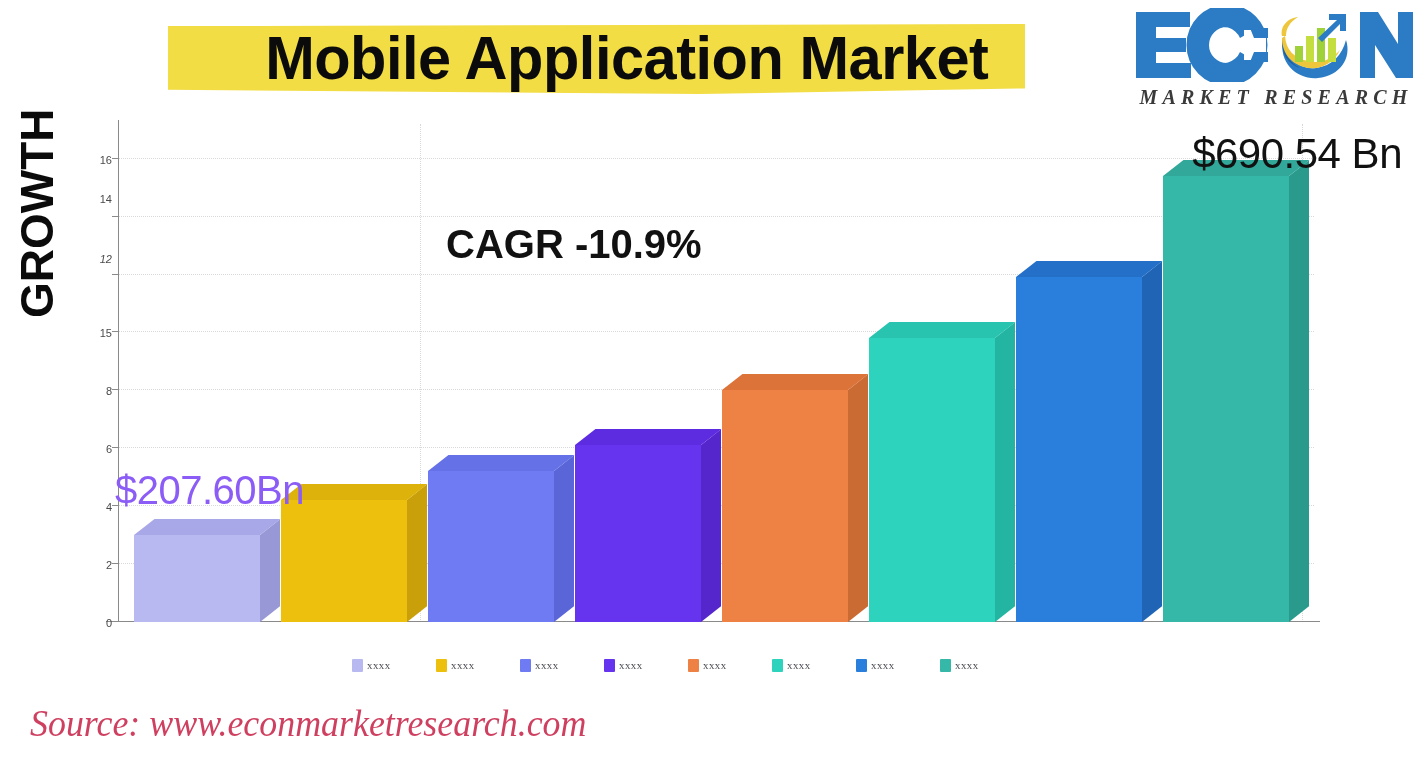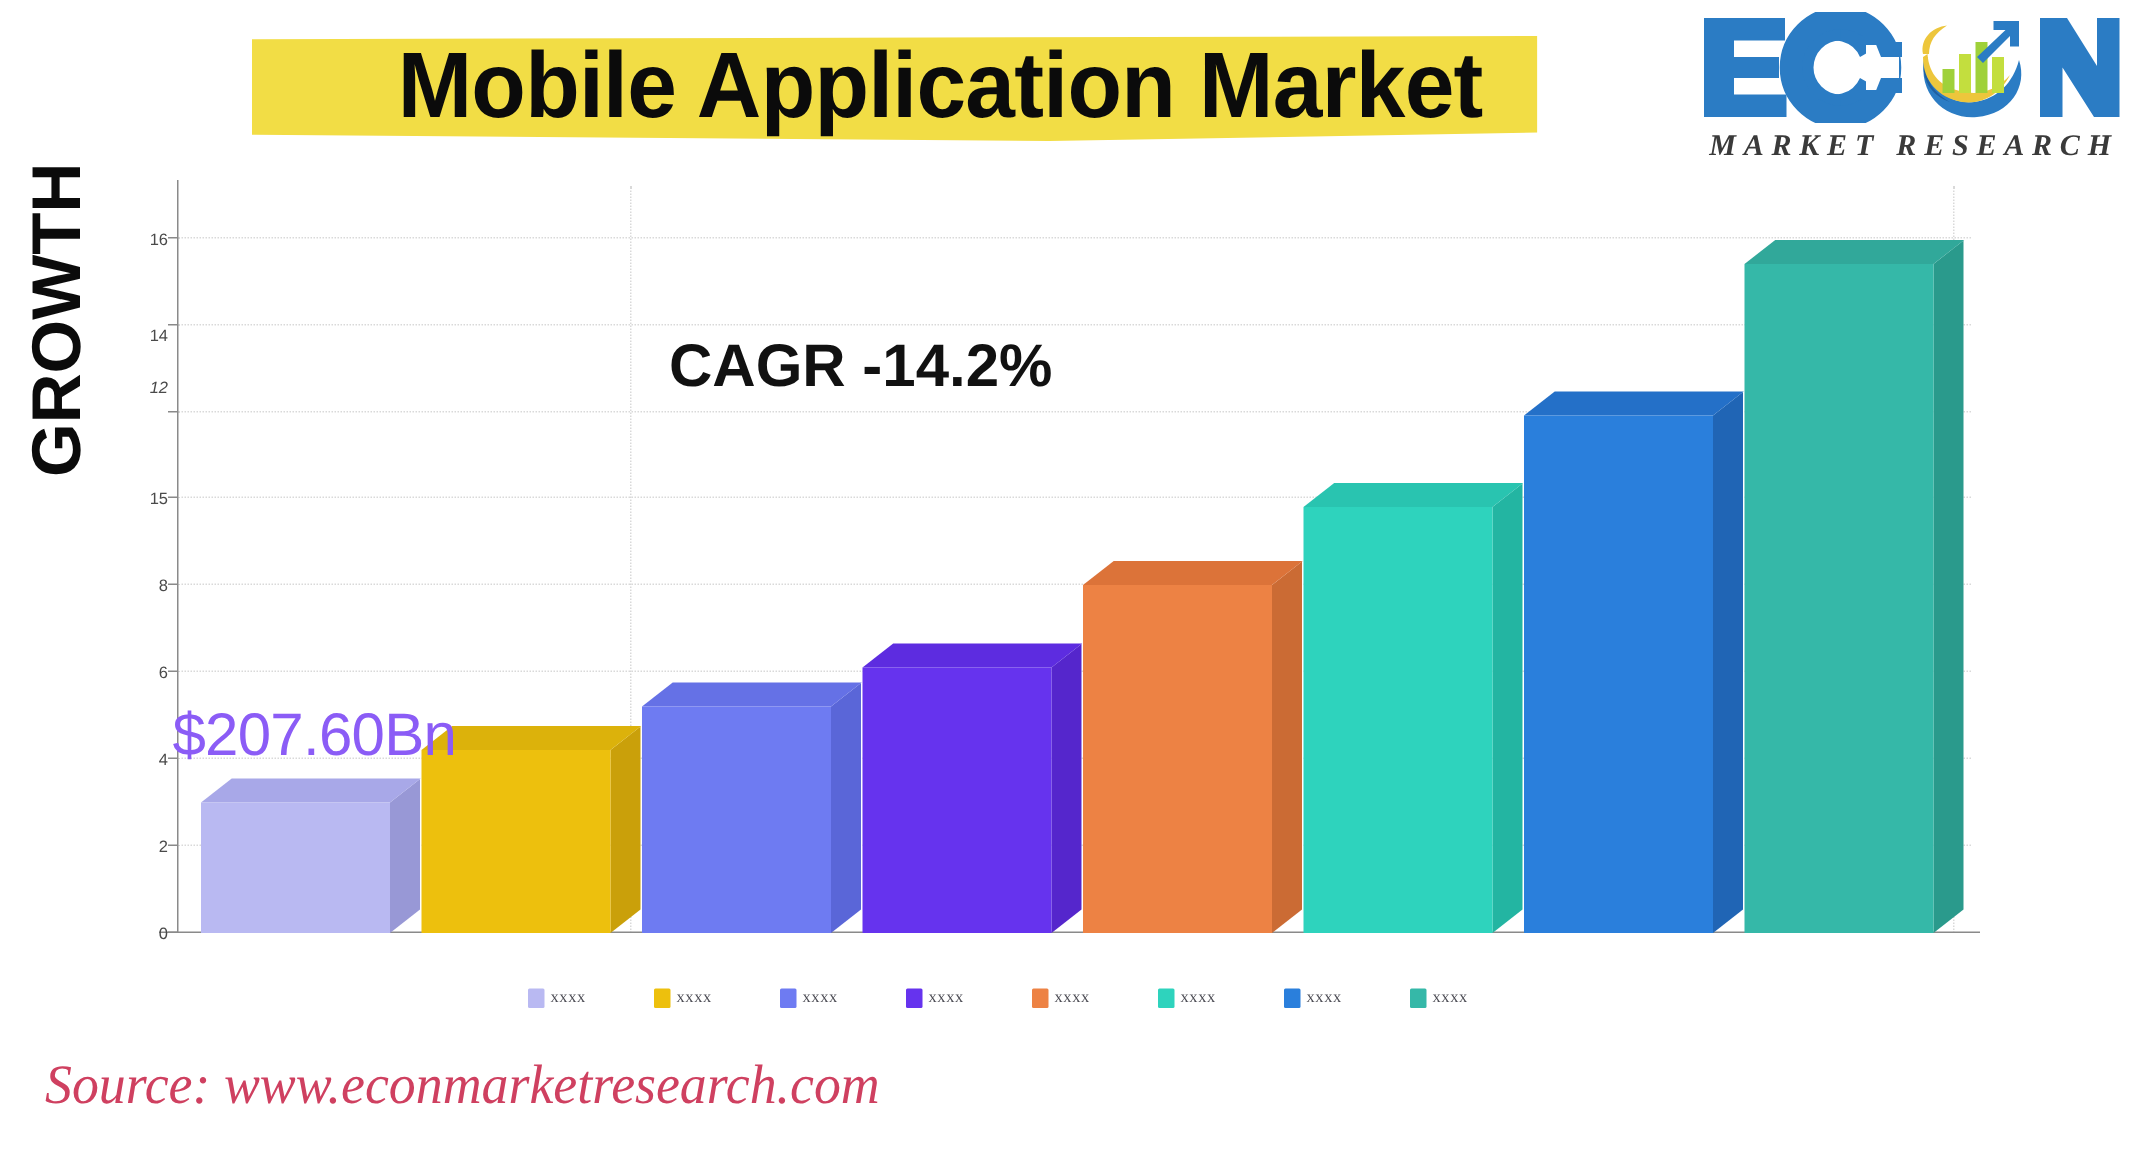--- a/index.html
+++ b/index.html
@@ -231,21 +231,21 @@
         <div class="ytick-label" style="left: -46px; bottom: 108.814px;">4</div>
         <div class="ytick-mark" style="left: -6px; bottom: 115.814px;"></div>
         <div class="ytick-label" style="left: -46px; bottom: 166.721px;">6</div>
         <div class="ytick-mark" style="left: -6px; bottom: 173.721px;"></div>
         <div class="ytick-label" style="left: -46px; bottom: 224.628px;">8</div>
         <div class="ytick-mark" style="left: -6px; bottom: 231.628px;"></div>
         <div class="ytick-label" style="left: -46px; bottom: 282.535px;">15</div>
         <div class="ytick-mark" style="left: -6px; bottom: 289.535px;"></div>
         <div class="ytick-label" style="left: -46px; bottom: 357px; font-style: italic;">12</div>
         <div class="ytick-mark" style="left: -6px; bottom: 347.442px;"></div>
-        <div class="ytick-label" style="left: -46px; bottom: 392px; margin-top: 16px;">14</div>
+        <div class="ytick-label" style="left: -46px; bottom: 417px; margin-top: 16px;">14</div>
         <div class="ytick-mark" style="left: -6px; bottom: 405.349px;"></div>
         <div class="ytick-label" style="left: -46px; bottom: 456.256px;">16</div>
         <div class="ytick-mark" style="left: -6px; bottom: 463.256px;"></div>
       </div>
     <div id="bars">
         <div class="bar" style="left: 16px; width: 126px; height: 86.8605px;">
           <div class="side-sk" style="background: rgb(152, 152, 214);"></div>
           <div class="top-sk" style="background: rgb(168, 168, 232);"></div>
           <div class="front" style="background: rgb(185, 185, 242);"></div>
         </div>
@@ -281,21 +281,22 @@
         </div>
         <div class="bar" style="left: 1045px; width: 126px; height: 445.884px;">
           <div class="side-sk" style="background: rgb(42, 154, 140);"></div>
           <div class="top-sk" style="background: rgb(49, 168, 154);"></div>
           <div class="front" style="background: rgb(53, 184, 168);"></div>
         </div>
       </div>
   </div>
 
   <div class="val-left">$207.60Bn</div>
-  <div class="cagr">CAGR -14.2%</div>
+  <div class="val-right">$690.54 Bn</div>
+  <div class="cagr">CAGR -10.9%</div>
 
   <div class="axis-label-y">GROWTH</div>
   <div class="axis-label-y2">IN USD</div>
 
   <div class="legend" id="legend">
       <div class="legend-item">
         <span class="legend-swatch" style="background: rgb(185, 185, 242);"></span>
         <span class="legend-label">xxxx</span>
       </div>
       <div class="legend-item">

